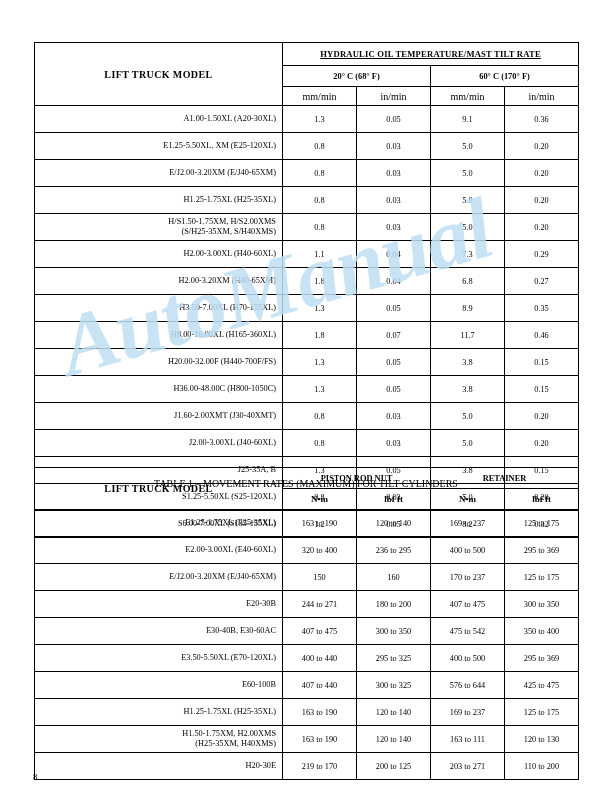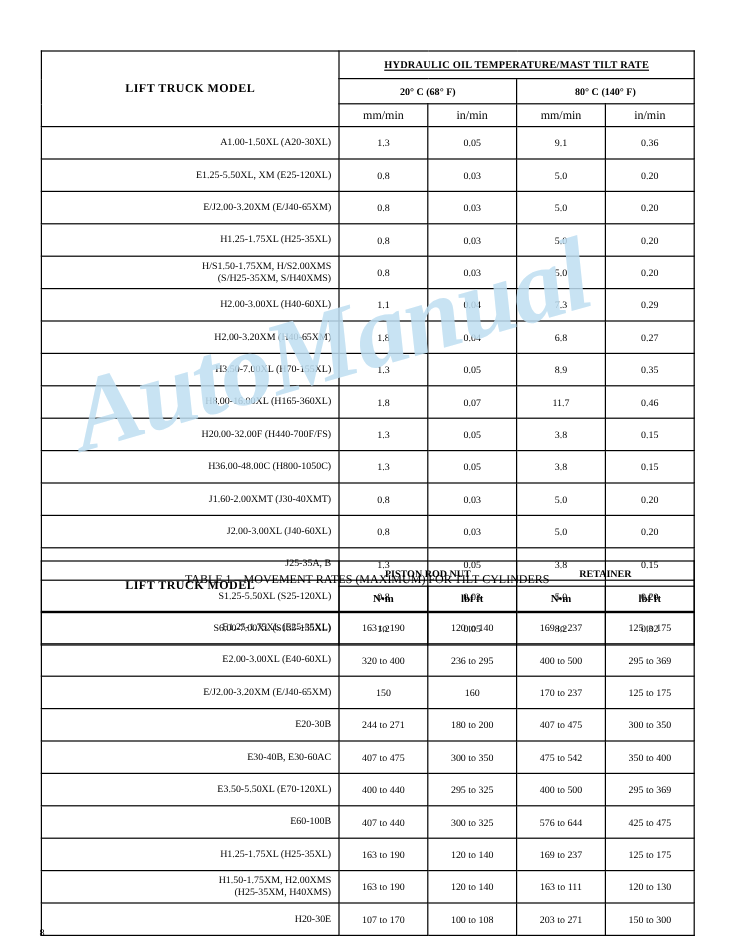--- a/index.html
+++ b/index.html
@@ -148,21 +148,21 @@
         <col style="width:74px">
         <col style="width:74px">
       </colgroup>
       <thead>
         <tr>
           <th rowspan="3" class="hdr-model">LIFT TRUCK MODEL</th>
           <th colspan="4" class="hdr-top">HYDRAULIC OIL TEMPERATURE/MAST TILT RATE</th>
         </tr>
         <tr>
           <th colspan="2" class="hdr-mid">20° C (68° F)</th>
-          <th colspan="2" class="hdr-mid">80° C (140° F)</th>
+          <th colspan="2" class="hdr-mid">60° C (170° F)</th>
         </tr>
         <tr>
           <th class="hdr-unit">mm/min</th>
           <th class="hdr-unit">in/min</th>
           <th class="hdr-unit">mm/min</th>
           <th class="hdr-unit">in/min</th>
         </tr>
       </thead>
       <tbody id="t1-body">
           <tr>
@@ -364,24 +364,24 @@
           </tr>
           <tr>
             <td class="cell-model two-line">H1.50-1.75XM, H2.00XMS<br>(H25-35XM, H40XMS)</td>
             <td class="cell-num">163 to 190</td>
             <td class="cell-num">120 to 140</td>
             <td class="cell-num">163 to 111</td>
             <td class="cell-num">120 to 130</td>
           </tr>
           <tr>
             <td class="cell-model">H20-30E</td>
-            <td class="cell-num">107 to 170</td>
-            <td class="cell-num">100 to 108</td>
+            <td class="cell-num">219 to 170</td>
+            <td class="cell-num">200 to 125</td>
             <td class="cell-num">203 to 271</td>
-            <td class="cell-num">150 to 300</td>
+            <td class="cell-num">110 to 200</td>
           </tr>
         </tbody>
     </table>
   </div>
 
 
   <div class="page-number">8</div>
 </div>
 
 </body></html>

